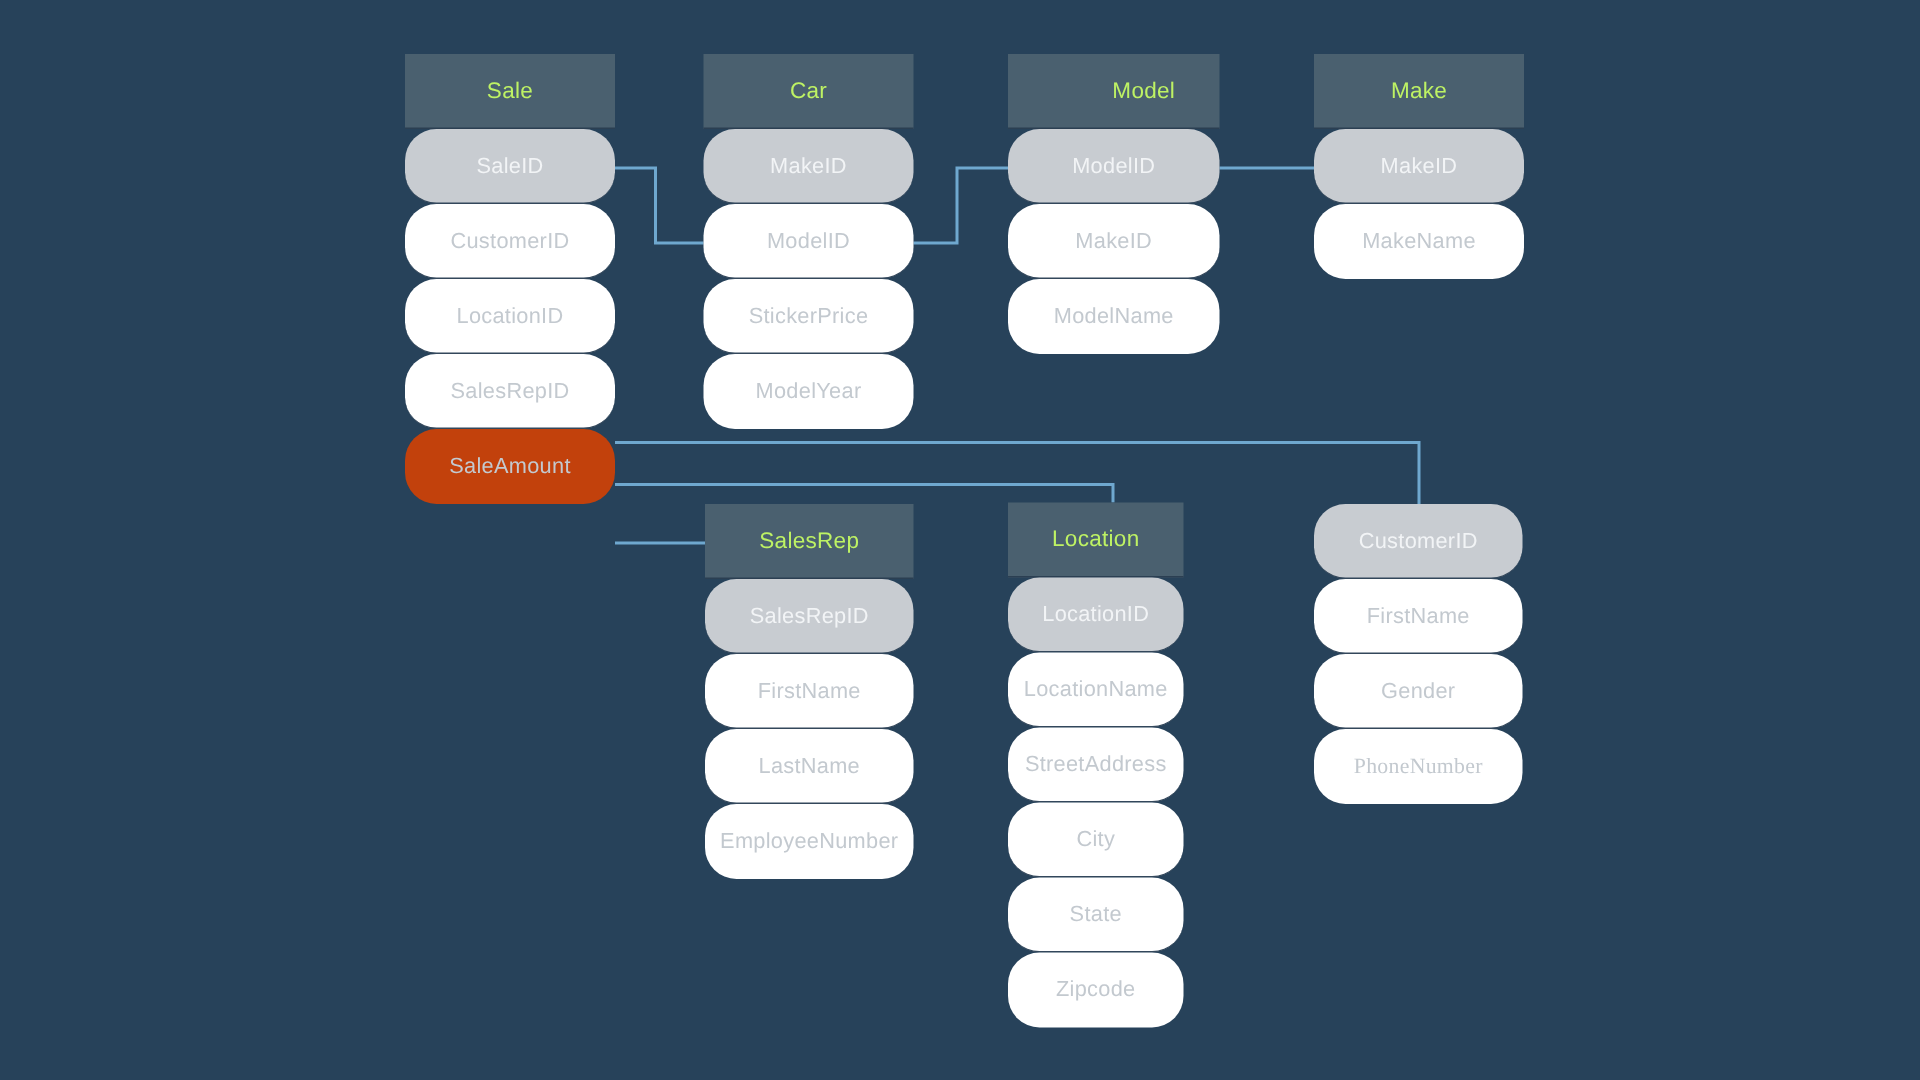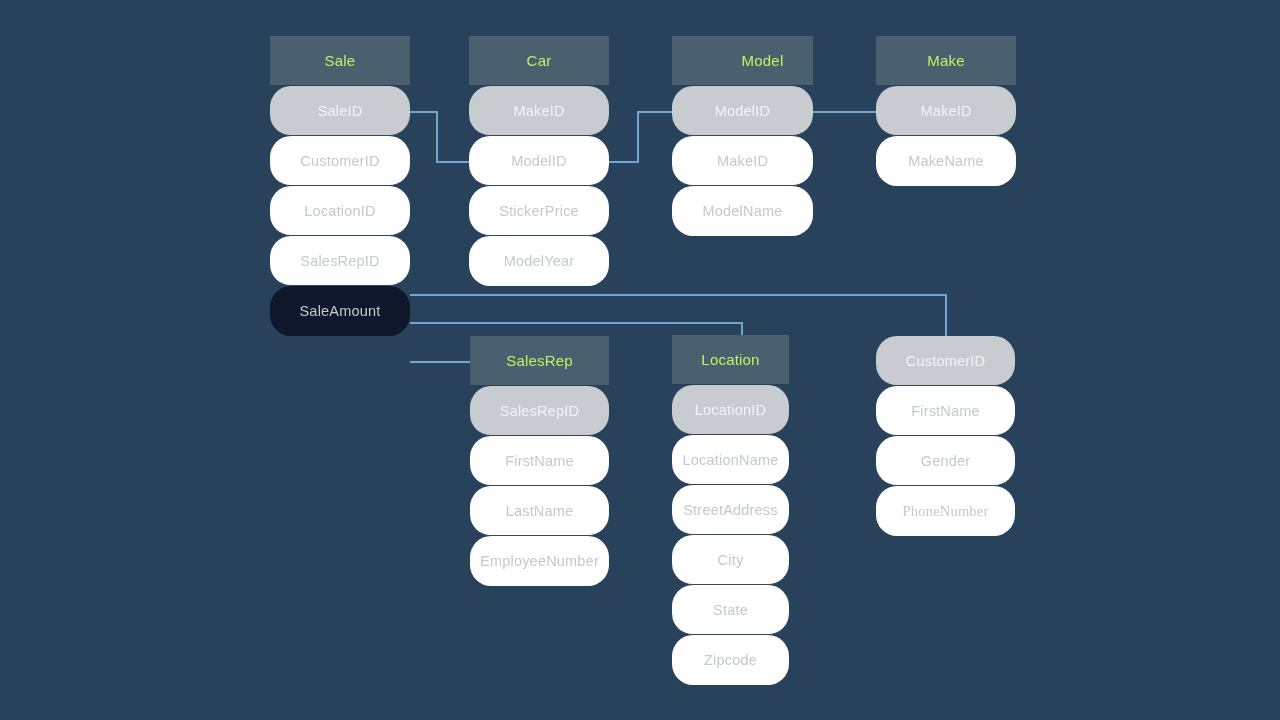--- a/index.html
+++ b/index.html
@@ -83,21 +83,21 @@
       <path d="M 410 362 L 470 362" fill="none" stroke="#6fa8cf" stroke-width="2" stroke-linecap="butt" stroke-linejoin="miter"></path>
     </svg>
 
   <div id="entities-layer">
       <div class="entity" style="left: 270px; top: 36px; width: 140px;">
         <div class="entity-header" style="background: rgb(74, 96, 111);">Sale</div>
         <div class="attr pk" style="background: rgb(200, 204, 209);">SaleID</div>
         <div class="attr" style="background: rgb(255, 255, 255);">CustomerID</div>
         <div class="attr" style="background: rgb(255, 255, 255);">LocationID</div>
         <div class="attr" style="background: rgb(255, 255, 255);">SalesRepID</div>
-        <div class="attr" style="background: #0f172a;">SaleAmount</div>
+        <div class="attr" style="background: #c2410c;">SaleAmount</div>
       </div>
       <div class="entity" style="left: 469px; top: 36px; width: 140px;">
         <div class="entity-header" style="background: rgb(74, 96, 111);">Car</div>
         <div class="attr pk" style="background: rgb(200, 204, 209);">MakeID</div>
         <div class="attr" style="background: rgb(255, 255, 255);">ModelID</div>
         <div class="attr" style="background: rgb(255, 255, 255);">StickerPrice</div>
         <div class="attr" style="background: rgb(255, 255, 255);">ModelYear</div>
       </div>
       <div class="entity" style="left: 672px; top: 36px; width: 141px;">
         <div class="entity-header" style="background: rgb(74, 96, 111); padding-left: 40px;">Model</div>

